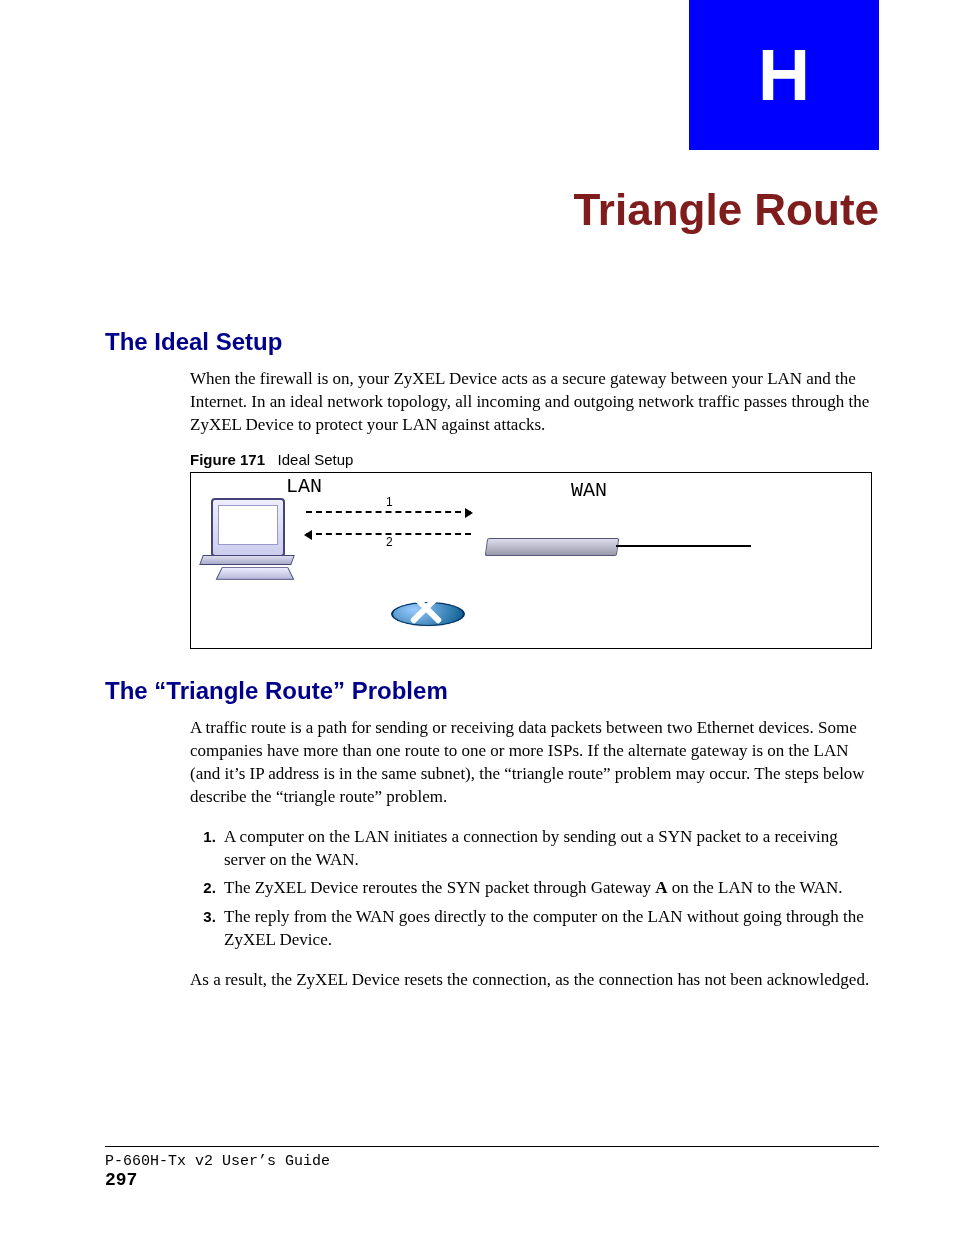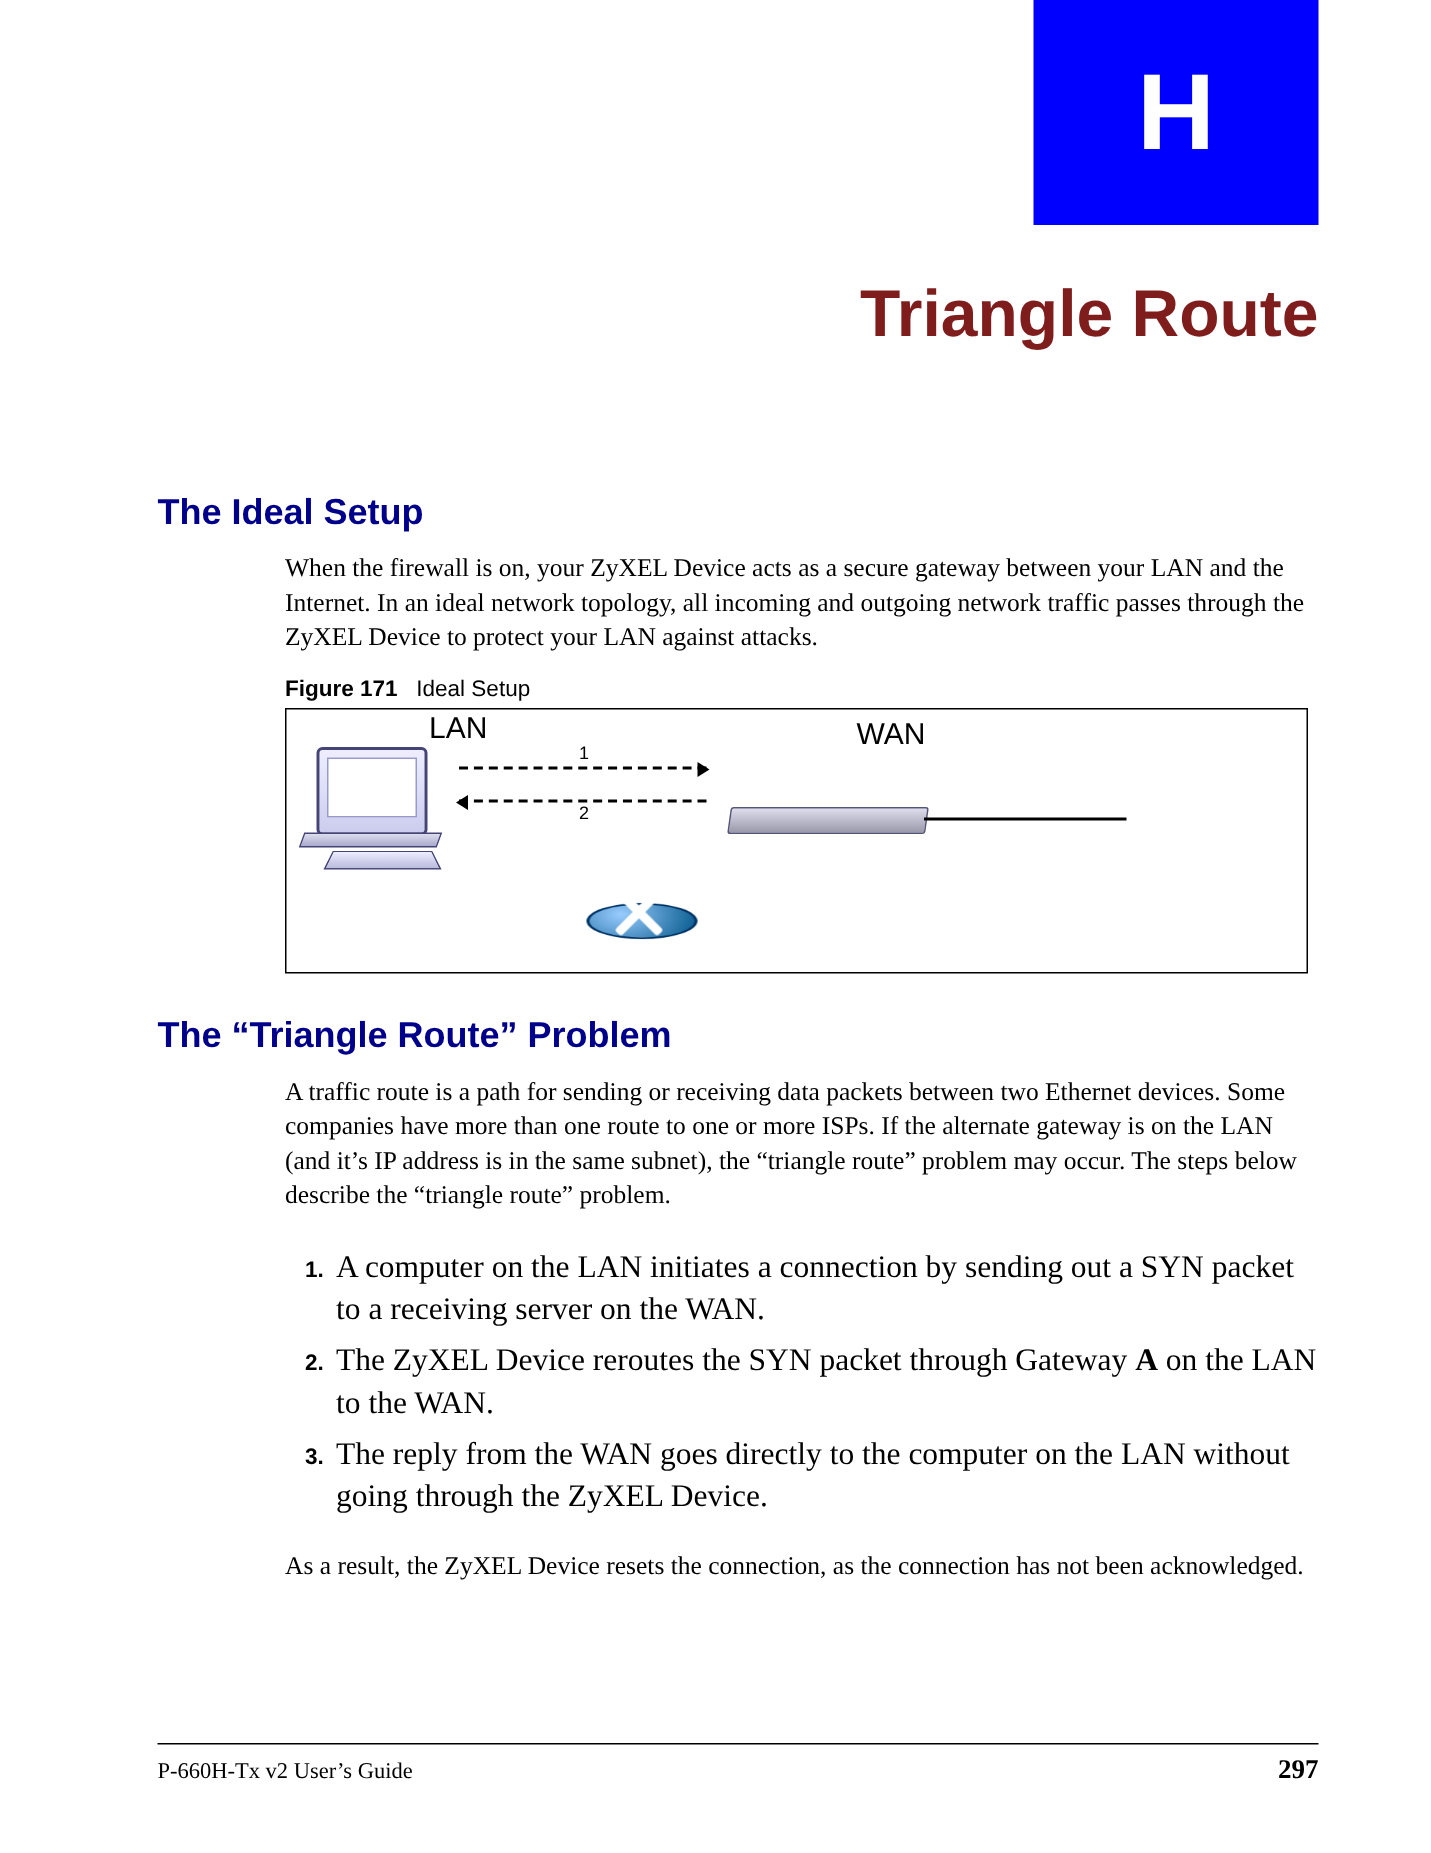--- a/index.html
+++ b/index.html
@@ -69,42 +69,43 @@
     border: 1.5px solid #000;
     width: 680px;
     height: 175px;
     position: relative;
     background: #fff;
     overflow: hidden;
   }
   ol.numlist {
     margin-left: 85px;
     padding-left: 30px;
-    font-size: 21px;
+    font-size: 17px;
     line-height: 1.35;
   }
   ol.numlist li { margin-bottom: 6px; padding-left: 4px; }
   ol.numlist li::marker { font-weight: bold; font-family: Arial, Helvetica, sans-serif; font-size:15px; }
   .footer {
     position: absolute;
     bottom: 45px;
     left: 105px;
     right: 75px;
     border-top: 1px solid #000;
     padding-top: 6px;
-    font-family: Liberation Serif, serif;
+    font-family: Liberation Mono, monospace;
     font-size: 15px;
     display: flex;
     justify-content: space-between;
     align-items: baseline;
+    flex-direction: column;
   }
   .footer .pn { font-weight: bold; font-size: 18px; }
 
   
-  .lbl { position:absolute; font-family: Liberation Sans, sans-serif; font-size:20px; }
+  .lbl { position:absolute; font-family: Liberation Mono, monospace; font-size:20px; }
   .pc-monitor { position:absolute; top:25px; left:20px; width:70px; height:55px; background:linear-gradient(#eef,#cce); border:2px solid #447; border-radius:4px; }
   .pc-screen { position:absolute; top:5px; left:5px; right:5px; bottom:10px; background:#fff; border:1px solid #99c; }
   .pc-base { position:absolute; top:82px; left:10px; width:90px; height:8px; background:linear-gradient(#dde,#aac); border:1px solid #447; transform:skewX(-20deg); }
   .pc-kb { position:absolute; top:92px; left:28px; width:70px; height:14px; background:linear-gradient(#eef,#bbd); border:1px solid #447; transform:perspective(60px) rotateX(40deg); }
   .device { position:absolute; top:65px; left:295px; width:130px; height:16px; background:linear-gradient(#dde,#99a); border:1px solid #557; border-radius:2px; transform:skewX(-8deg); }
   .router { position:absolute; top:120px; left:200px; width:70px; height:38px; background:radial-gradient(circle at 30% 30%, #9cf, #058); border:2px solid #036; border-radius:50%; transform:rotateX(55deg); }
   .router-cross1 { position:absolute; top:132px; left:215px; width:40px; height:6px; background:#fff; transform:rotate(45deg); border-radius:2px; }
   .router-cross2 { position:absolute; top:132px; left:215px; width:40px; height:6px; background:#fff; transform:rotate(-45deg); border-radius:2px; }
   .dash-arrow { position:absolute; top:38px; left:115px; width:165px; border-top:2px dashed #000; }
   .dash-arrow::after { content:""; position:absolute; right:-2px; top:-5px; border-left:8px solid #000; border-top:5px solid transparent; border-bottom:5px solid transparent; }

